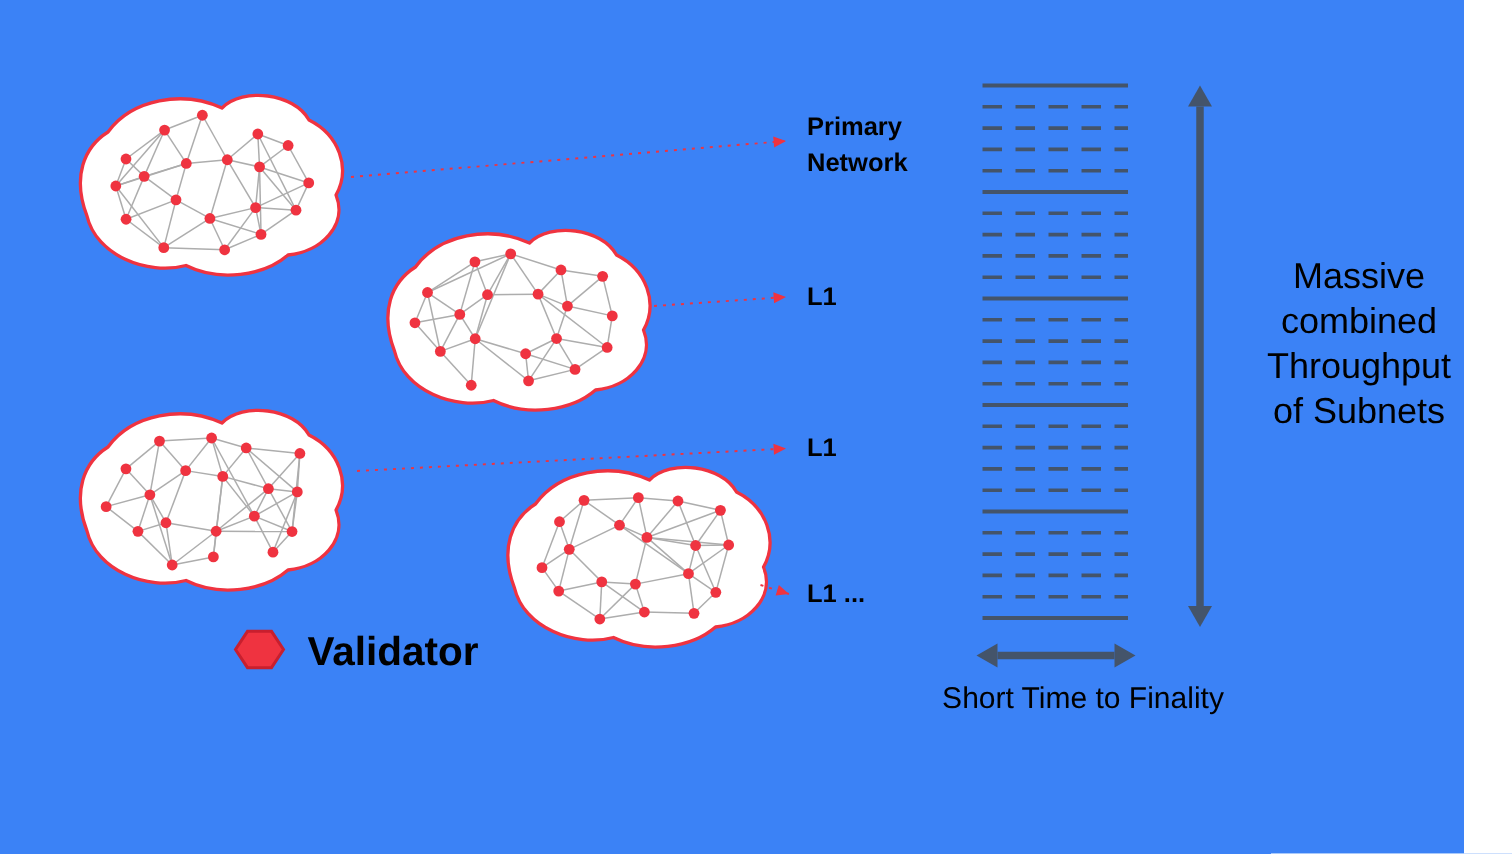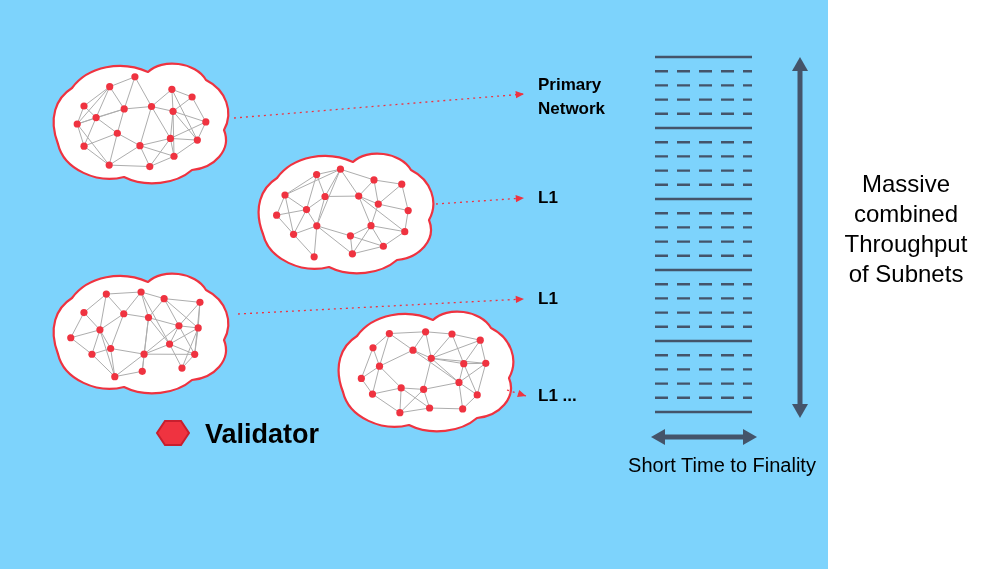--- a/index.html
+++ b/index.html
@@ -5,23 +5,23 @@
   html, body {
     margin: 0;
     padding: 0;
     background: #ffffff;
     width: 1008px;
     height: 569px;
     overflow: hidden;
   }
   .canvas {
     position: relative;
-    width: 828px;
+    width: 976px;
     height: 569px;
-    background: #7dd3fc;
+    background: #3b82f6;
   }
   svg text {
     font-family: "Liberation Sans", sans-serif;
   }
 </style>
 </head>
 <body>
 
 <div class="canvas">
   <svg id="scene" width="1008" height="569" viewBox="0 0 1008 569">

